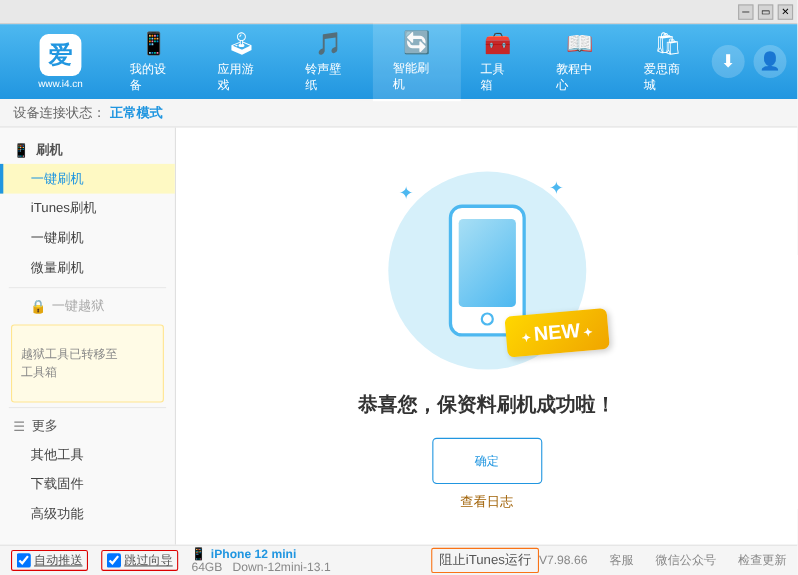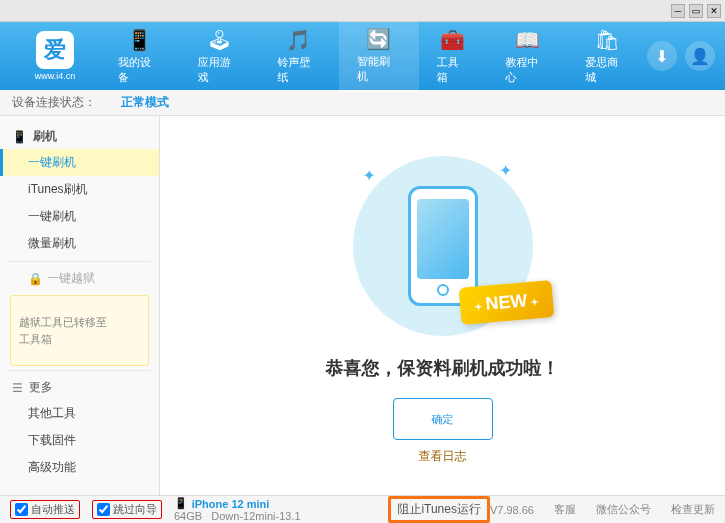--- a/index.html
+++ b/index.html
@@ -111,21 +111,20 @@
     
     .status-bar {
       height: 26px;
       background: #f5f5f5;
       border-bottom: 1px solid #ddd;
       display: flex;
       align-items: center;
       padding: 0 12px;
       font-size: 12px;
       color: #666;
-      gap: 21px;
     }
     .status-bar span.label { color: #666; }
     .status-bar span.value { color: #2196e0; font-weight: bold; margin-left: 4px; }
 
     
     .main {
       display: flex;
       height: calc(523px - 22px - 68px - 26px - 28px);
     }
 
@@ -326,20 +325,21 @@
     .checkbox-label {
       display: flex;
       align-items: center;
       gap: 3px;
       font-size: 11px;
       color: #555;
       cursor: pointer;
       border: 1px solid #d00;
       padding: 1px 4px;
       border-radius: 2px;
+      text-decoration: underline;
     }
     .checkbox-label input { cursor: pointer; }
     .device-info {
       display: flex;
       flex-direction: column;
       font-size: 11px;
     }
     .device-name {
       color: #2196e0;
       font-weight: bold;
@@ -355,21 +355,21 @@
       font-size: 11px;
       color: #888;
     }
     .bottom-right span { cursor: pointer; }
     .stop-itunes {
       display: flex;
       align-items: flex-start;
       gap: 4px;
       color: #555;
       cursor: pointer;
-      border: 3px solid #f97316;
+      border: 1px solid #f97316;
       padding: 2px 6px;
       border-radius: 2px;
     }
   </style>
 </head>
 <body>
 
 <div class="title-bar">
   <div class="title-bar-buttons">
     <div class="title-btn">─</div>

